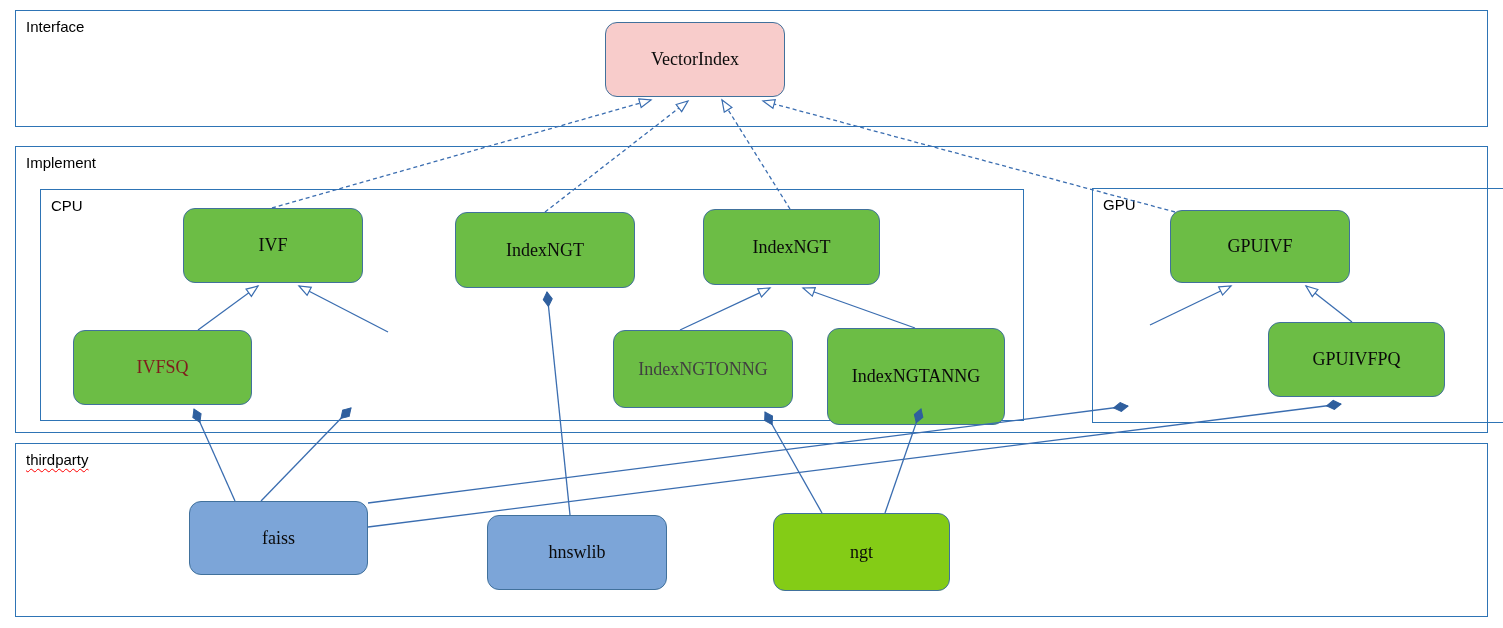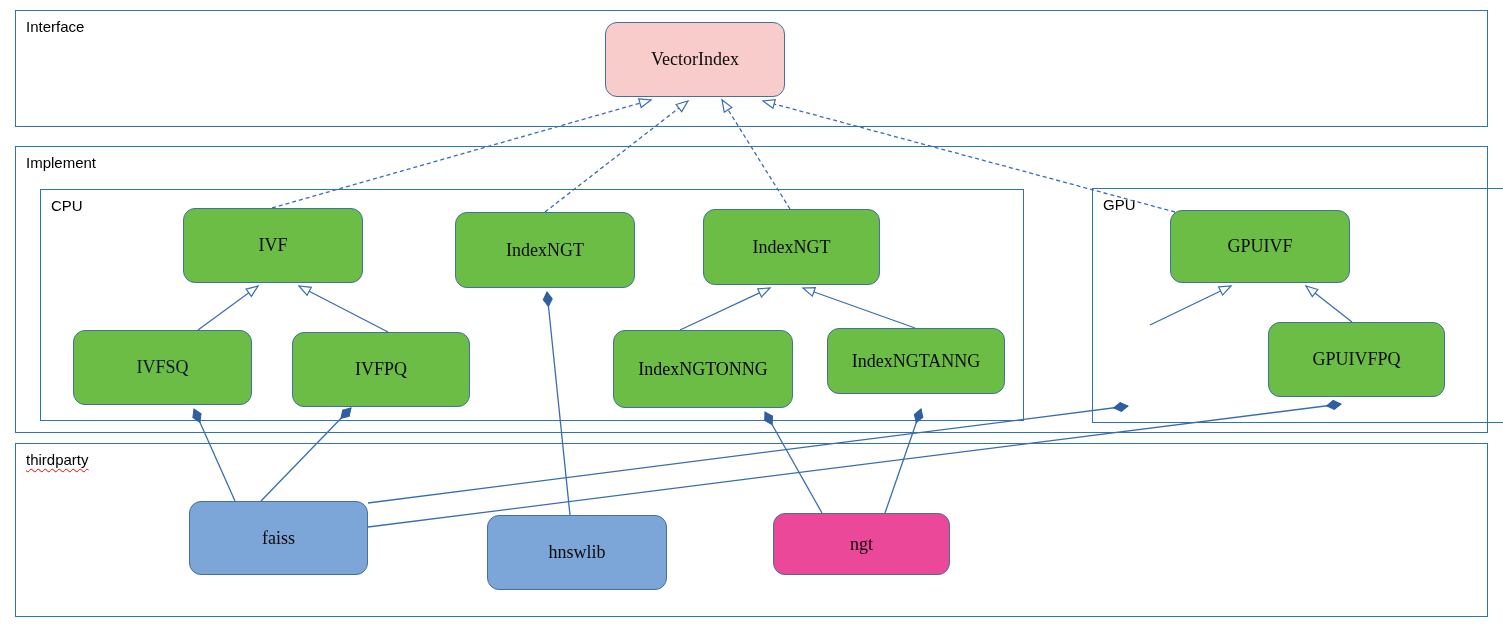--- a/index.html
+++ b/index.html
@@ -54,45 +54,42 @@
     </div>
     <div class="node" style="left: 605px; top: 22px; width: 180px; height: 75px; background: rgb(248, 204, 203); border-color: rgb(65, 113, 156); color: rgb(10, 10, 10);">
       <span>VectorIndex</span>
     </div>
     <div class="node" style="left: 455px; top: 212px; width: 180px; height: 76px; background: rgb(108, 189, 69); border-color: rgb(65, 113, 156); color: rgb(10, 10, 10);">
       <span>IndexNGT</span>
     </div>
     <div class="node" style="left: 703px; top: 209px; width: 177px; height: 76px; background: rgb(108, 189, 69); border-color: rgb(65, 113, 156); color: rgb(10, 10, 10);">
       <span>IndexNGT</span>
     </div>
-    <div class="node" style="left: 73px; top: 330px; width: 179px; height: 75px; background: rgb(108, 189, 69); border-color: rgb(65, 113, 156); color: #0f172a;">
+    <div class="node" style="left: 73px; top: 330px; width: 179px; height: 75px; background: rgb(108, 189, 69); border-color: rgb(65, 113, 156); color: #7f1d1d;">
       <span>IVFSQ</span>
     </div>
-    <div class="node" style="left: 292px; top: 332px; width: 178px; height: 75px; background: rgb(108, 189, 69); border-color: rgb(65, 113, 156); color: rgb(10, 10, 10);">
-      <span>IVFPQ</span>
-    </div>
-    <div class="node" style="left: 613px; top: 330px; width: 180px; height: 78px; background: rgb(108, 189, 69); border-color: rgb(65, 113, 156); color: #000000;">
+    <div class="node" style="left: 613px; top: 330px; width: 180px; height: 78px; background: rgb(108, 189, 69); border-color: rgb(65, 113, 156); color: #404040;">
       <span>IndexNGTONNG</span>
     </div>
-    <div class="node" style="left: 827px; top: 328px; width: 178px; height: 66px; background: rgb(108, 189, 69); border-color: rgb(65, 113, 156); color: rgb(10, 10, 10);">
+    <div class="node" style="left: 827px; top: 328px; width: 178px; height: 97px; background: rgb(108, 189, 69); border-color: rgb(65, 113, 156); color: rgb(10, 10, 10);">
       <span>IndexNGTANNG</span>
     </div>
     <div class="node" style="left: 1170px; top: 210px; width: 180px; height: 73px; background: rgb(108, 189, 69); border-color: rgb(65, 113, 156); color: rgb(10, 10, 10);">
       <span>GPUIVF</span>
     </div>
     <div class="node" style="left: 1268px; top: 322px; width: 177px; height: 75px; background: rgb(108, 189, 69); border-color: rgb(65, 113, 156); color: rgb(10, 10, 10);">
       <span>GPUIVFPQ</span>
     </div>
     <div class="node" style="left: 189px; top: 501px; width: 179px; height: 74px; background: rgb(124, 165, 216); border-color: rgb(65, 113, 156); color: rgb(10, 10, 10);">
       <span>faiss</span>
     </div>
     <div class="node" style="left: 487px; top: 515px; width: 180px; height: 75px; background: rgb(124, 165, 216); border-color: rgb(65, 113, 156); color: rgb(10, 10, 10);">
       <span>hnswlib</span>
     </div>
-    <div class="node" style="left: 773px; top: 513px; width: 177px; height: 62px; background: #ec4899; border-color: rgb(65, 113, 156); color: rgb(10, 10, 10);">
+    <div class="node" style="left: 773px; top: 513px; width: 177px; height: 78px; background: #84cc16; border-color: rgb(65, 113, 156); color: rgb(10, 10, 10);">
       <span>ngt</span>
     </div>
     <svg class="edges" id="edges-svg" width="1503" height="628" xmlns="http://www.w3.org/2000/svg">
     <defs>
       <marker id="tri" markerUnits="userSpaceOnUse" markerWidth="15" markerHeight="12" refX="12.5" refY="5.5" orient="auto">
         <path id="tri-path" d="M1,1 L12.5,5.5 L1,10 Z" fill="#ffffff" stroke="#3a6db0" stroke-width="1.2"></path>
       </marker>
       <marker id="dia" markerUnits="userSpaceOnUse" markerWidth="19" markerHeight="12" refX="16.5" refY="5.5" orient="auto">
         <path id="dia-path" d="M2,5.5 L9.2,1 L16.5,5.5 L9.2,10 Z" fill="#2f5f9e" stroke="#2f5f9e" stroke-width="1"></path>
       </marker>

